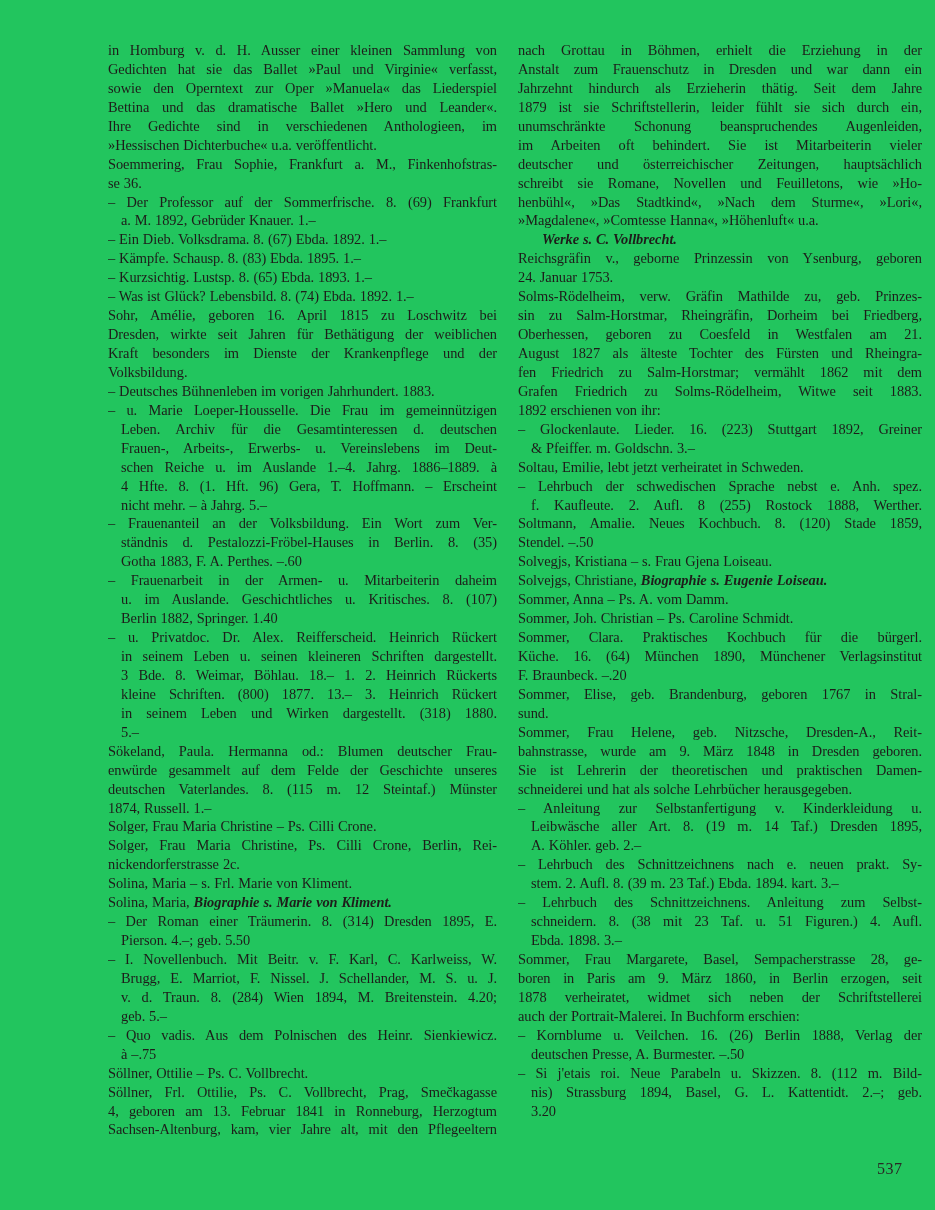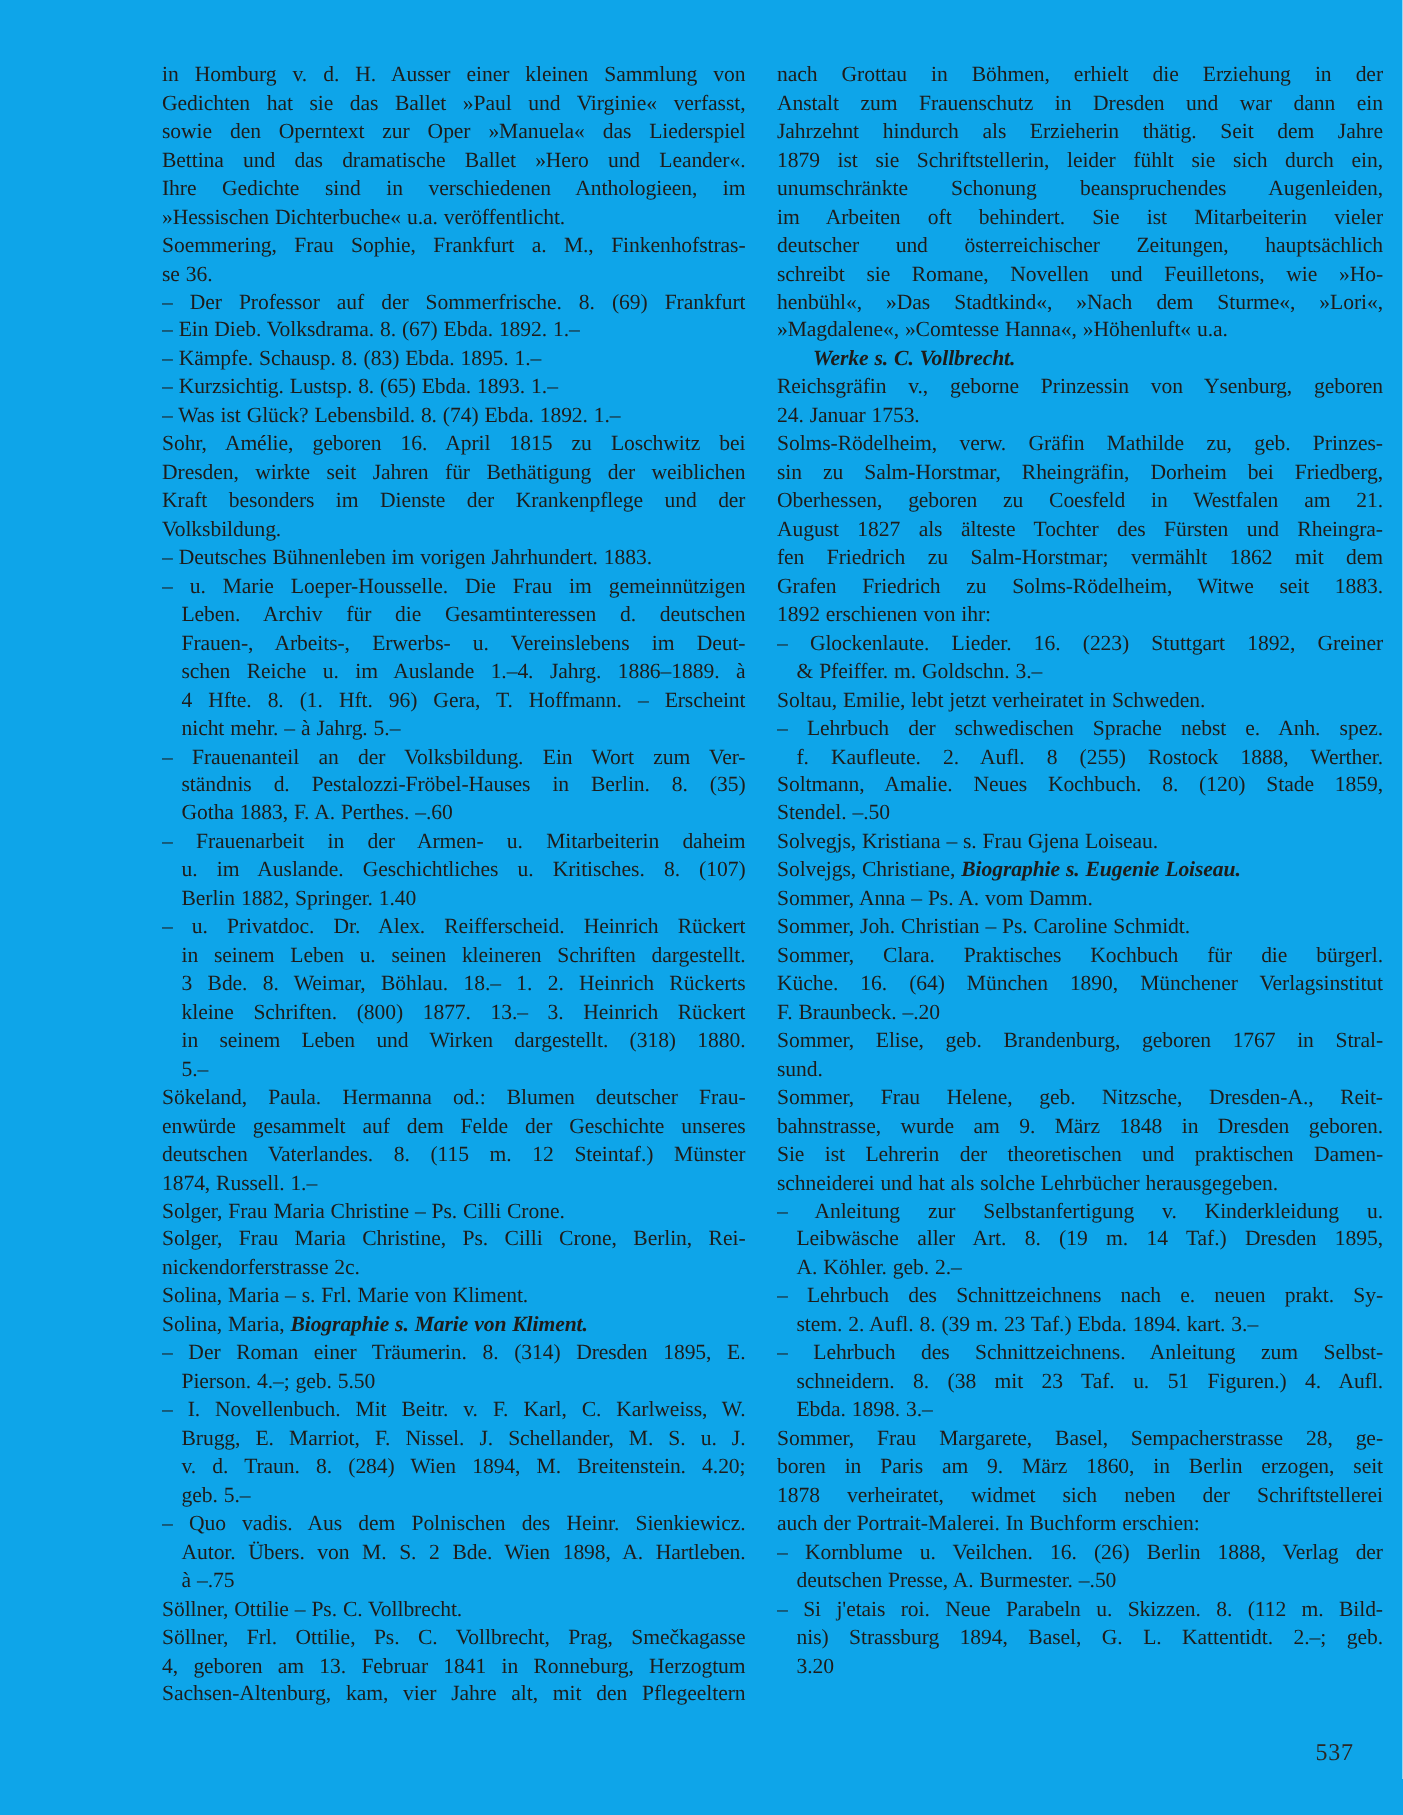--- a/index.html
+++ b/index.html
@@ -4,21 +4,21 @@
 <style>
   html, body {
     margin: 0;
     padding: 0;
     background: #ffffff;
   }
   .sheet {
     position: relative;
     width: 935px;
     height: 1210px;
-    background: #0ea5e9;
+    background: #22c55e;
     color: #1e1c1a;
     font-family: "Liberation Serif", "DejaVu Serif", serif;
     overflow: hidden;
   }
   .columns {
     position: absolute;
     left: 108px;
     top: 41px;
     display: flex;
     gap: 21px;
@@ -60,20 +60,21 @@
     <div class="col col-left">
         <div class="line ind0"><span class="seg-r">in Homburg v. d. H. Ausser einer kleinen Sammlung von</span></div>
         <div class="line ind0"><span class="seg-r">Gedichten hat sie das Ballet »Paul und Virginie« verfasst,</span></div>
         <div class="line ind0"><span class="seg-r">sowie den Operntext zur Oper »Manuela« das Liederspiel</span></div>
         <div class="line ind0"><span class="seg-r">Bettina und das dramatische Ballet »Hero und Leander«.</span></div>
         <div class="line ind0"><span class="seg-r">Ihre Gedichte sind in verschiedenen Anthologieen, im</span></div>
         <div class="line ind0 nj"><span class="seg-r">»Hessischen Dichterbuche« u.a. veröffentlicht.</span></div>
         <div class="line ind0"><span class="seg-b">Soemmering,</span><span class="seg-r"> Frau Sophie, Frankfurt a. M., Finkenhofstras-</span></div>
         <div class="line ind0 nj"><span class="seg-r">se 36.</span></div>
         <div class="line ind0"><span class="seg-r">– Der Professor auf der Sommerfrische. 8. (69) Frankfurt</span></div>
+        <div class="line ind1 nj"><span class="seg-r">a. M. 1892, Gebrüder Knauer. 1.–</span></div>
         <div class="line ind0 nj"><span class="seg-r">– Ein Dieb. Volksdrama. 8. (67) Ebda. 1892. 1.–</span></div>
         <div class="line ind0 nj"><span class="seg-r">– Kämpfe. Schausp. 8. (83) Ebda. 1895. 1.–</span></div>
         <div class="line ind0 nj"><span class="seg-r">– Kurzsichtig. Lustsp. 8. (65) Ebda. 1893. 1.–</span></div>
         <div class="line ind0 nj"><span class="seg-r">– Was ist Glück? Lebensbild. 8. (74) Ebda. 1892. 1.–</span></div>
         <div class="line ind0"><span class="seg-b">Sohr,</span><span class="seg-r"> Amélie, geboren 16. April 1815 zu Loschwitz bei</span></div>
         <div class="line ind0"><span class="seg-r">Dresden, wirkte seit Jahren für Bethätigung der weiblichen</span></div>
         <div class="line ind0"><span class="seg-r">Kraft besonders im Dienste der Krankenpflege und der</span></div>
         <div class="line ind0 nj"><span class="seg-r">Volksbildung.</span></div>
         <div class="line ind0 nj"><span class="seg-r">– Deutsches Bühnenleben im vorigen Jahrhundert. 1883.</span></div>
         <div class="line ind0"><span class="seg-r">– u. Marie Loeper-Housselle. Die Frau im gemeinnützigen</span></div>
@@ -103,21 +104,20 @@
         <div class="line ind0 nj"><span class="seg-r">nickendorferstrasse 2c.</span></div>
         <div class="line ind0 nj"><span class="seg-b">Solina,</span><span class="seg-r"> Maria – s. Frl. Marie von Kliment.</span></div>
         <div class="line ind0 nj"><span class="seg-b">Solina,</span><span class="seg-r"> Maria, </span><span class="seg-i">Biographie s. Marie von Kliment.</span></div>
         <div class="line ind0"><span class="seg-r">– Der Roman einer Träumerin. 8. (314) Dresden 1895, E.</span></div>
         <div class="line ind1 nj"><span class="seg-r">Pierson. 4.–; geb. 5.50</span></div>
         <div class="line ind0"><span class="seg-r">– I. Novellenbuch. Mit Beitr. v. F. Karl, C. Karlweiss, W.</span></div>
         <div class="line ind1"><span class="seg-r">Brugg, E. Marriot, F. Nissel. J. Schellander, M. S. u. J.</span></div>
         <div class="line ind1"><span class="seg-r">v. d. Traun. 8. (284) Wien 1894, M. Breitenstein. 4.20;</span></div>
         <div class="line ind1 nj"><span class="seg-r">geb. 5.–</span></div>
         <div class="line ind0"><span class="seg-r">– Quo vadis. Aus dem Polnischen des Heinr. Sienkiewicz.</span></div>
-        <div class="line ind1"><span class="seg-r">Autor. Übers. von M. S. 2 Bde. Wien 1898, A. Hartleben.</span></div>
         <div class="line ind1 nj"><span class="seg-r">à –.75</span></div>
         <div class="line ind0 nj"><span class="seg-b">Söllner,</span><span class="seg-r"> Ottilie – Ps. C. Vollbrecht.</span></div>
         <div class="line ind0"><span class="seg-b">Söllner,</span><span class="seg-r"> Frl. Ottilie, Ps. C. Vollbrecht, Prag, Smečkagasse</span></div>
         <div class="line ind0"><span class="seg-r">4, geboren am 13. Februar 1841 in Ronneburg, Herzogtum</span></div>
         <div class="line ind0"><span class="seg-r">Sachsen-Altenburg, kam, vier Jahre alt, mit den Pflegeeltern</span></div>
       </div>
     <div class="col col-right">
         <div class="line ind0"><span class="seg-r">nach Grottau in Böhmen, erhielt die Erziehung in der</span></div>
         <div class="line ind0"><span class="seg-r">Anstalt zum Frauenschutz in Dresden und war dann ein</span></div>
         <div class="line ind0"><span class="seg-r">Jahrzehnt hindurch als Erzieherin thätig. Seit dem Jahre</span></div>

